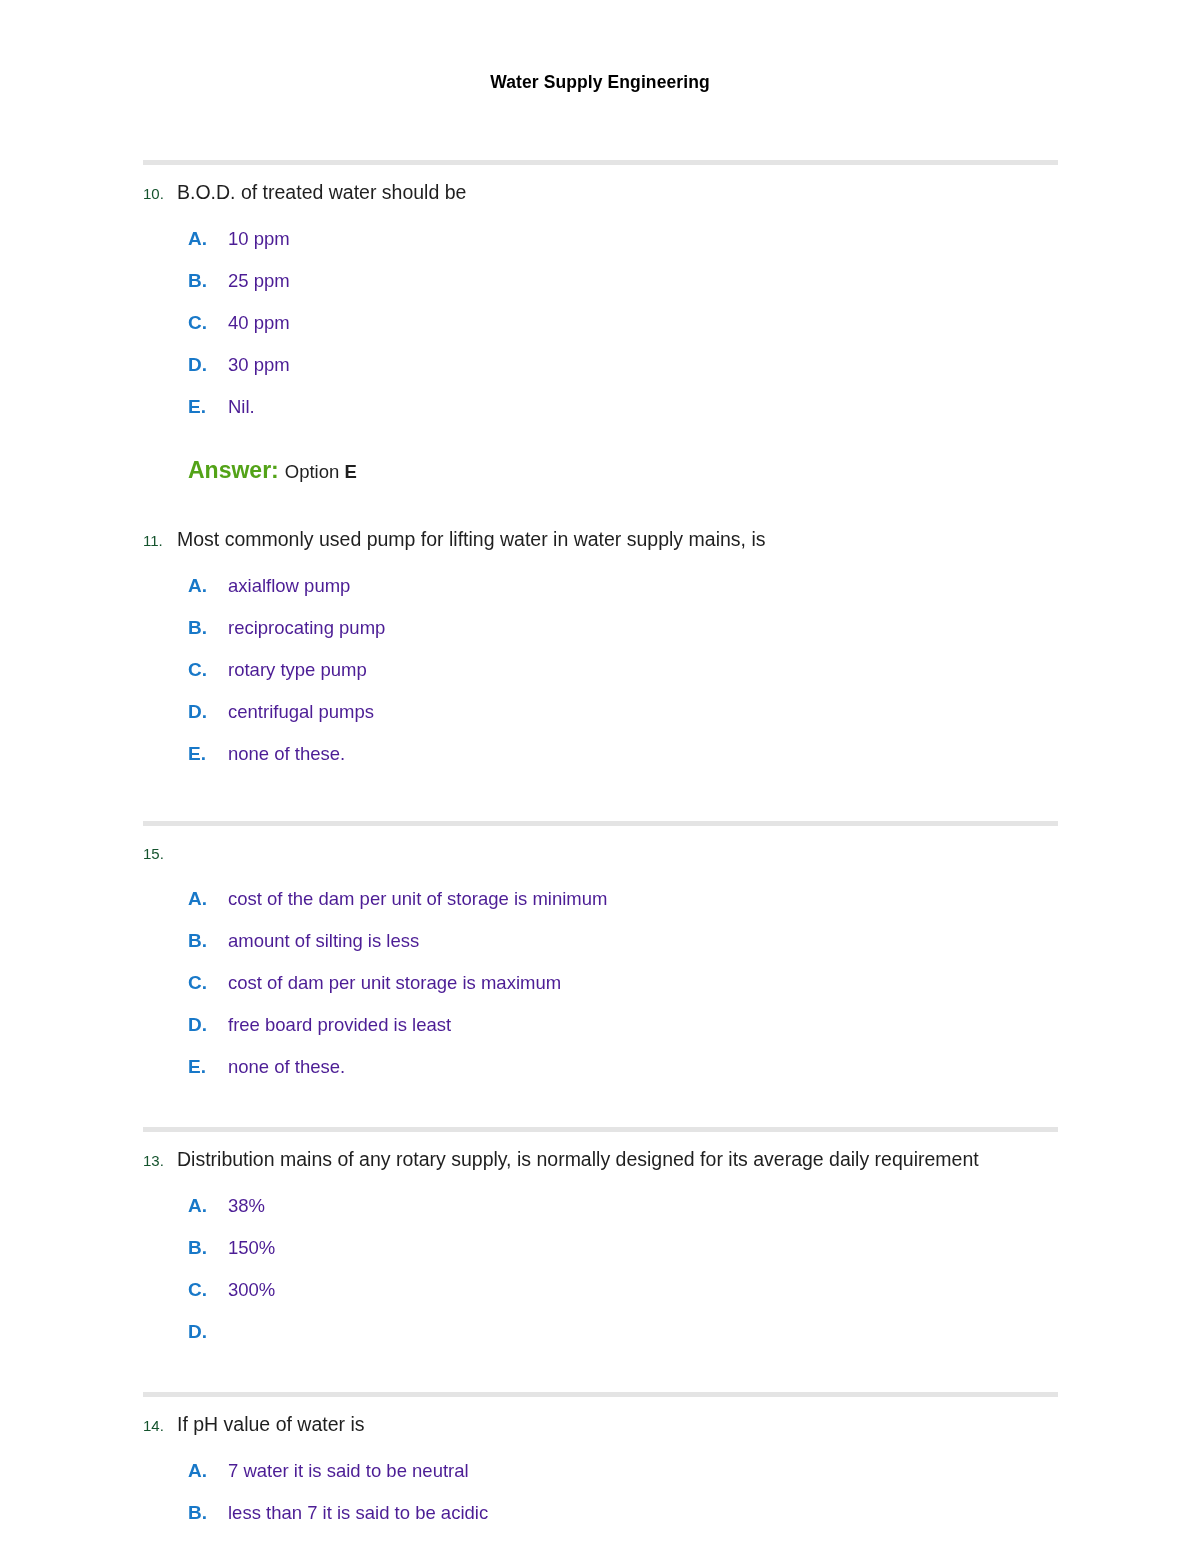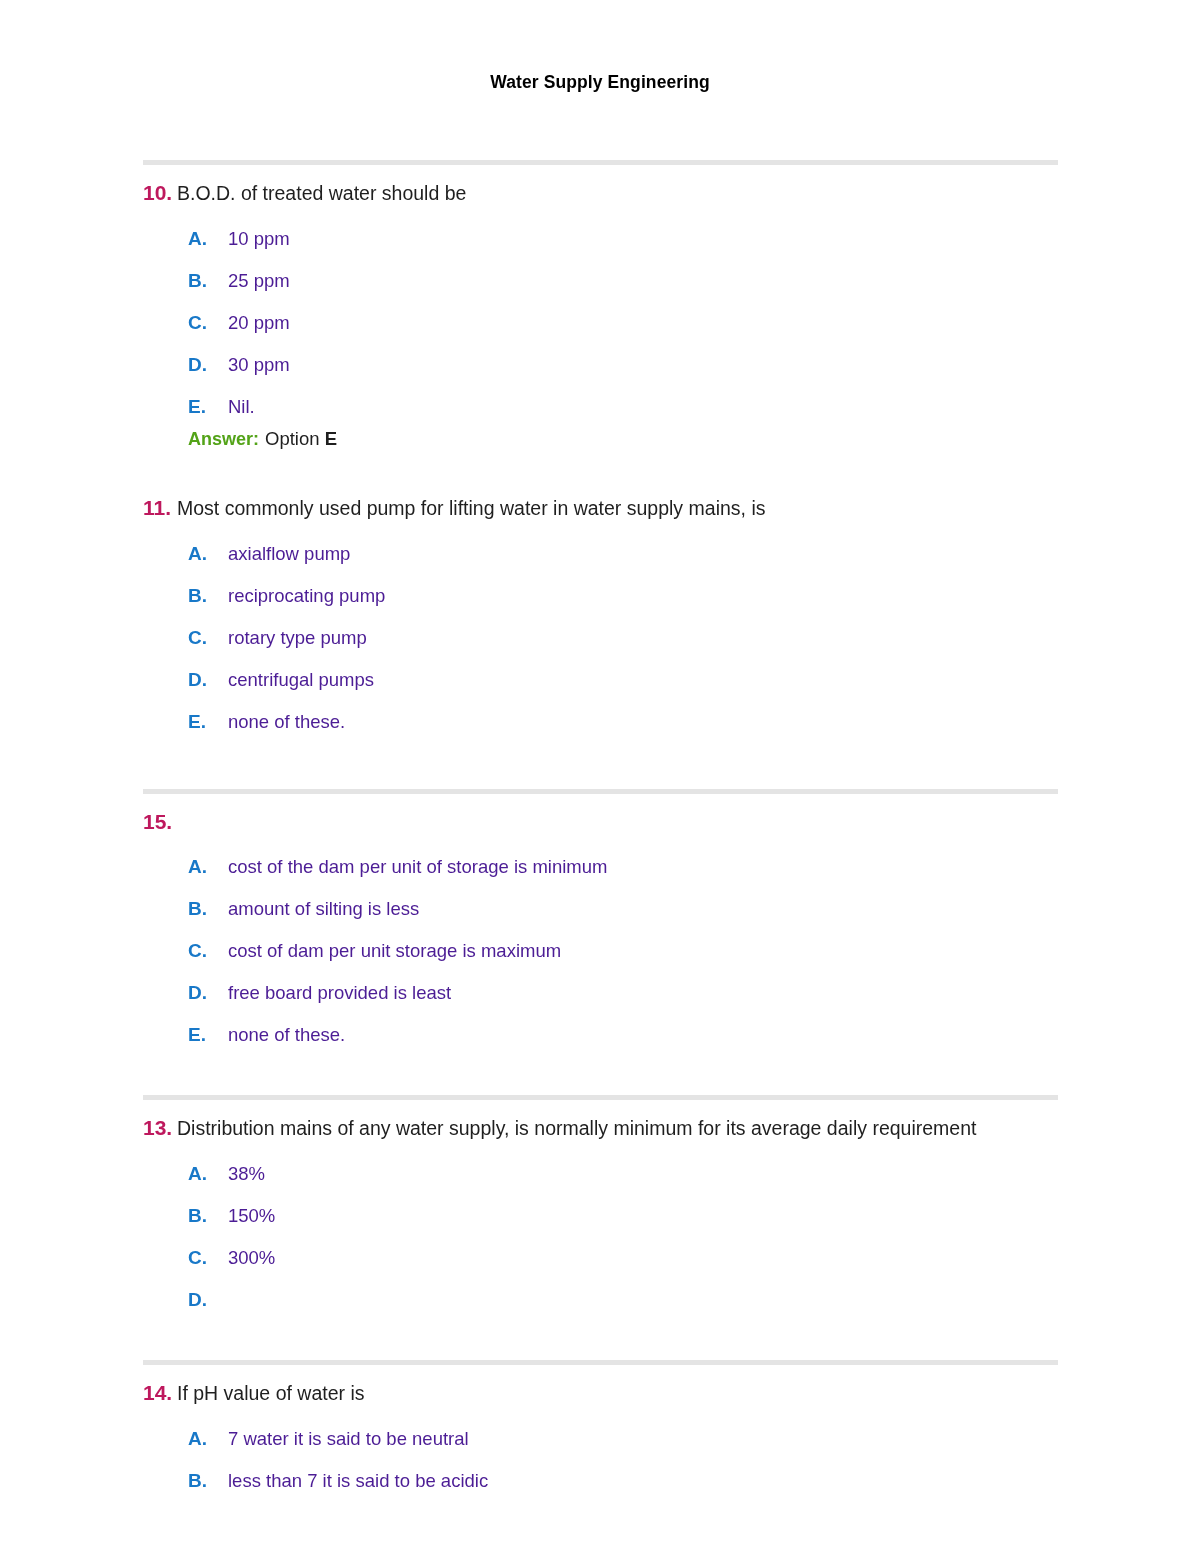--- a/index.html
+++ b/index.html
@@ -57,24 +57,23 @@
     align-items: baseline;
     font-size: 19.5px;
     line-height: 27px;
     color: #1f1f1f;
     padding-top: 14px;
     padding-bottom: 2px;
   }
   .q-num {
     flex: 0 0 auto;
     min-width: 34px;
-    font-size: 21px;
-    color: #be185d;
+    font-size: 15px;
+    color: #14532d;
     white-space: nowrap;
-    font-weight: bold;
   }
   .q-text {
     flex: 1 1 auto;
     font-size: 19.5px;
     color: #1f1f1f;
   }
   .opt-list {
     margin: 0;
     padding: 0;
     list-style: none;
@@ -101,22 +100,23 @@
   .answer-row {
     display: flex;
     align-items: baseline;
     margin-left: 45px;
     padding-top: 7px;
     line-height: 25px;
   }
   .answer-label {
     color: #53a318;
     font-weight: bold;
-    font-size: 18px;
+    font-size: 23px;
     margin-right: 6px;
+    margin-top: 32px;
   }
   .answer-value {
     font-size: 18.5px;
     color: #1f1f1f;
   }
   .answer-value b { font-weight: bold; }
   .block-tail-short { height: 28px; }
   .block-tail-tall { height: 48px; }
   .block-tail-xtall { height: 55px; }
 </style>
@@ -141,21 +141,21 @@
         <li class="opt-row">
           <span class="opt-letter">A.</span>
           <span class="opt-text">10 ppm</span>
         </li>
         <li class="opt-row">
           <span class="opt-letter">B.</span>
           <span class="opt-text">25 ppm</span>
         </li>
         <li class="opt-row">
           <span class="opt-letter">C.</span>
-          <span class="opt-text">20 ppm</span>
+          <span class="opt-text">40 ppm</span>
         </li>
         <li class="opt-row">
           <span class="opt-letter">D.</span>
           <span class="opt-text">30 ppm</span>
         </li>
         <li class="opt-row">
           <span class="opt-letter">E.</span>
           <span class="opt-text">Nil.</span>
         </li>
       </ul>
@@ -223,21 +223,21 @@
           <span class="opt-text">none of these.</span>
         </li>
       </ul>
       <div class="block-tail-tall"></div>
     </div>
 
     <div class="q-block">
       <hr class="rule">
       <div class="q-line">
         <span class="q-num">13.</span>
-        <span class="q-text">Distribution mains of any water supply, is normally minimum for its average daily requirement</span>
+        <span class="q-text">Distribution mains of any rotary supply, is normally designed for its average daily requirement</span>
       </div>
       <ul class="opt-list">
         <li class="opt-row">
           <span class="opt-letter">A.</span>
           <span class="opt-text">38%</span>
         </li>
         <li class="opt-row">
           <span class="opt-letter">B.</span>
           <span class="opt-text">150%</span>
         </li>

